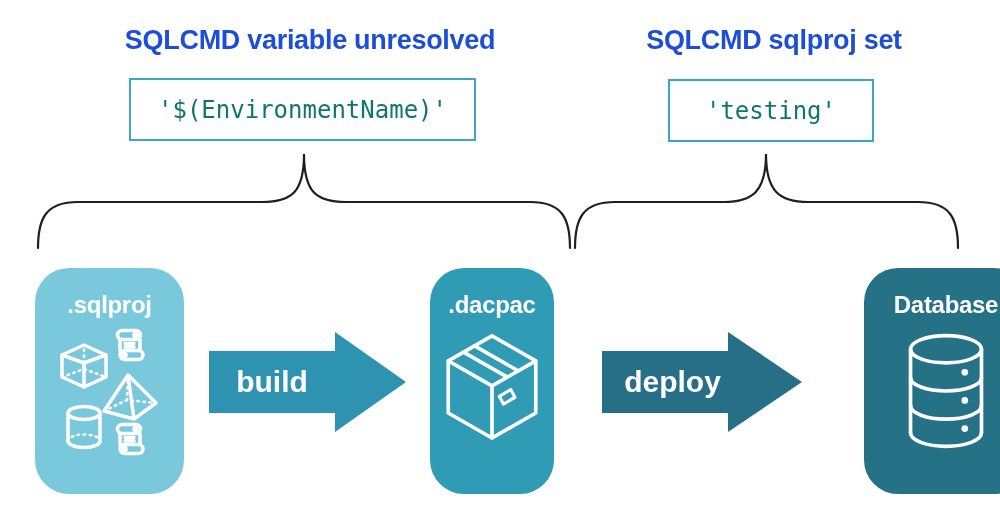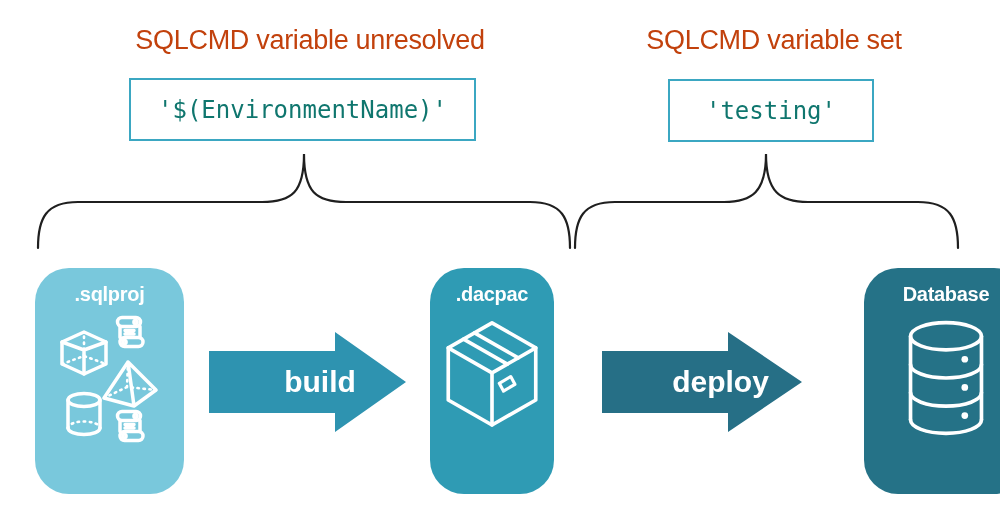--- a/index.html
+++ b/index.html
@@ -8,22 +8,22 @@
     position: relative;
     width: 1000px;
     height: 522px;
     background: #ffffff;
     font-family: "Liberation Sans", sans-serif;
     overflow: hidden;
   }
   .heading {
     position: absolute;
     font-size: 27px;
-    font-weight: normal;
-    color: #c2410c;
+    font-weight: bold;
+    color: #1d4ed8;
     text-align: center;
     letter-spacing: -0.3px;
     white-space: nowrap;
   }
   .heading.left  { left: 110px; top: 25px; width: 400px; }
   .heading.right { left: 624px; top: 25px; width: 300px; }
   .code-box {
     position: absolute;
     border: 2.5px solid #3ba7c2;
     background: #ffffff;
@@ -44,56 +44,55 @@
     height: 226px;
     border-radius: 34px;
     display: flex;
     flex-direction: column;
     align-items: center;
   }
   .card.sqlproj  { left: 35px;  width: 149px; background: #79c8dc; }
   .card.dacpac   { left: 430px; width: 124px; background: #2f9bb4; }
   .card.database { left: 864px; width: 164px; background: #257287; }
   .card-title {
-    margin-top: 15px;
-    font-size: 20px;
+    margin-top: 23px;
+    font-size: 24px;
     font-weight: bold;
     color: #ffffff;
     letter-spacing: -0.3px;
     white-space: nowrap;
   }
   .arrow-svg { position: absolute; top: 332px; height: 100px; }
   .arrow-svg.build  { left: 209px; width: 197px; }
   .arrow-svg.deploy { left: 602px; width: 200px; }
   .arrow-label {
     position: absolute;
     top: 351px;
     width: 126px;
     height: 62px;
     display: flex;
     align-items: center;
     justify-content: center;
     font-size: 30px;
     font-weight: bold;
     color: #ffffff;
     white-space: nowrap;
-    margin-left: 48px;
   }
   .arrow-label.build  { left: 209px; }
   .arrow-label.deploy { left: 602px; padding-left: 15px; }
   .icon-stroke { stroke: #ffffff; stroke-width: 3.5; fill: none; stroke-linecap: round; stroke-linejoin: round; }
   .icon-dotted { stroke-dasharray: 1.5 4.5; stroke-width: 2.6; }
 </style>
 </head>
 <body>
 
 <div class="canvas">
 
   <div class="heading left">SQLCMD variable unresolved</div>
-  <div class="heading right">SQLCMD variable set</div>
+  <div class="heading right">SQLCMD sqlproj set</div>
 
   <div class="code-box left">
     <span>'$(EnvironmentName)'</span>
   </div>
   <div class="code-box right">
     <span>'testing'</span>
   </div>
 
   <svg class="braces-svg" viewBox="0 0 1000 108">
     <path d="M38 100 C38 70 46 54 78 54 L262 54 C292 54 304 44 304 6 C304 44 316 54 346 54 L530 54 C562 54 570 70 570 100" fill="none" stroke="#1f1f1f" stroke-width="2.2" stroke-linecap="round"></path>

